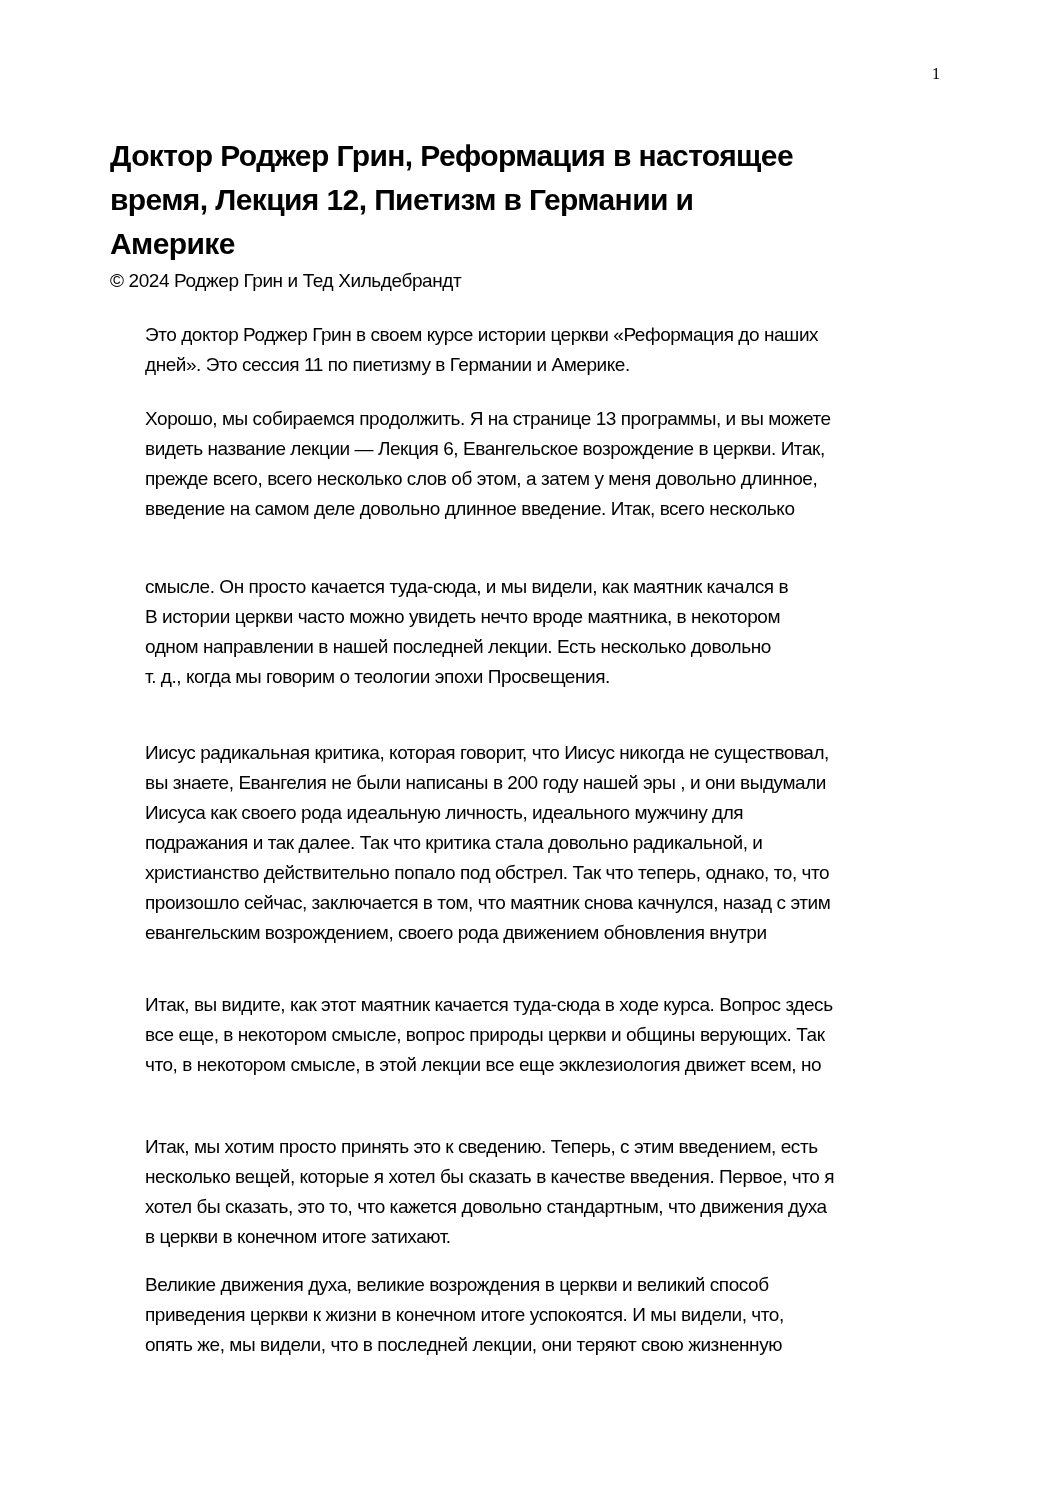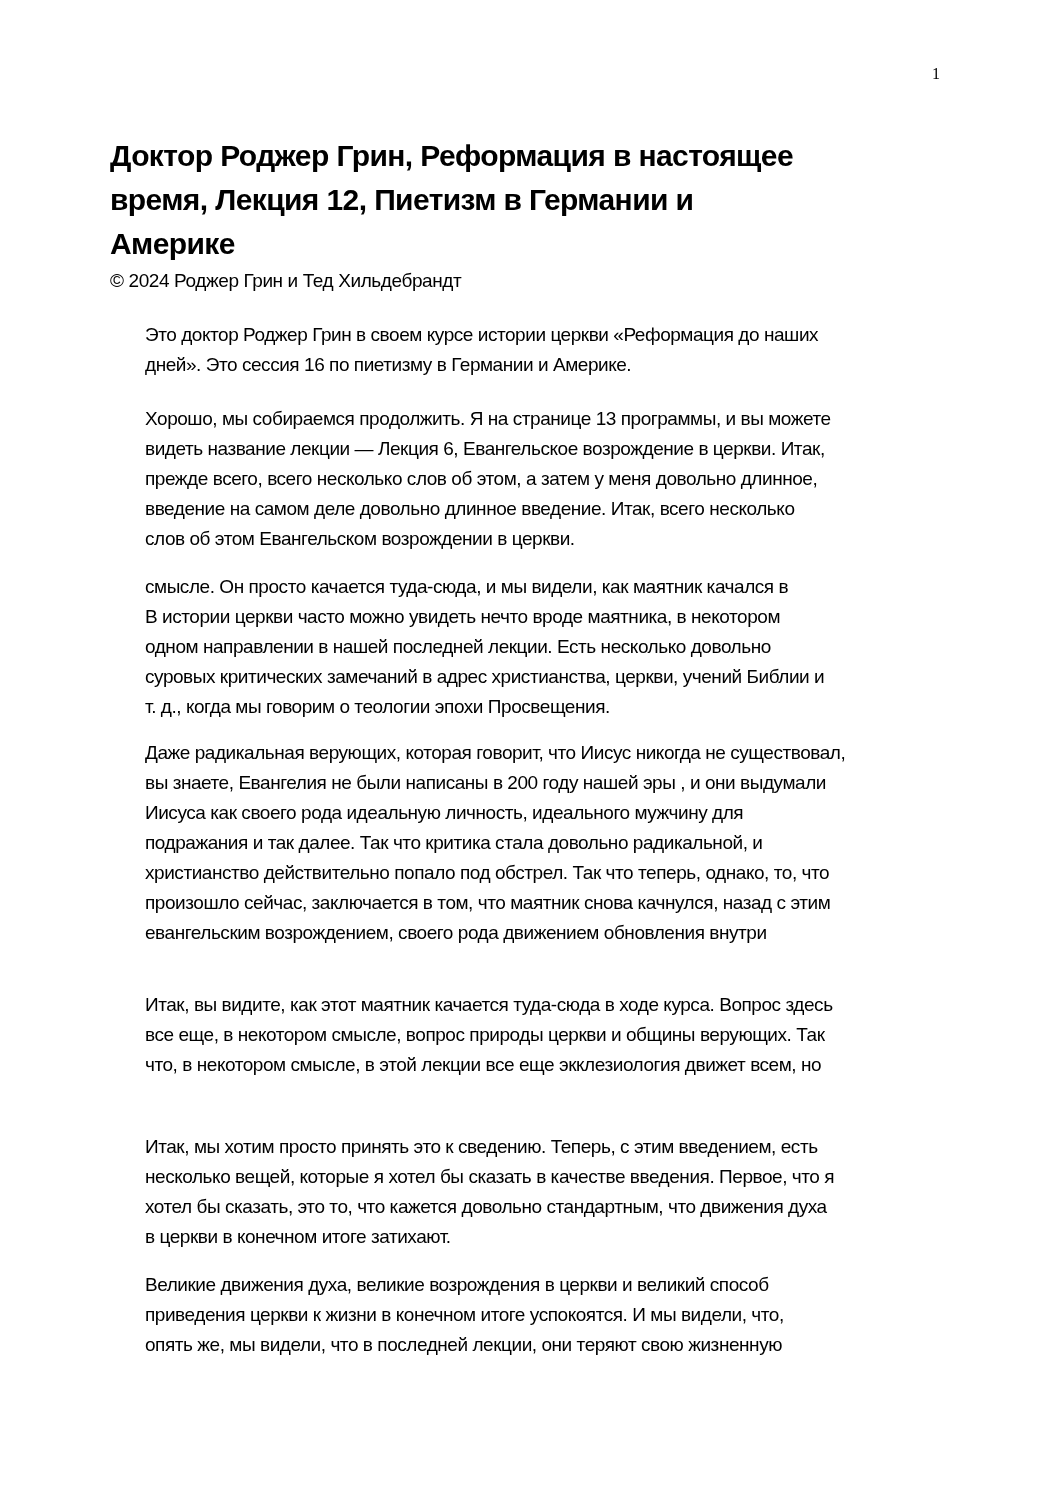--- a/index.html
+++ b/index.html
@@ -77,41 +77,39 @@
   <span class="tline">Доктор Роджер Грин, Реформация в настоящее</span>
   <span class="tline">время, Лекция 12, Пиетизм в Германии и</span>
   <span class="tline">Америке</span>
 </h1>
 
 <div class="copyright">© 2024 Роджер Грин и Тед Хильдебрандт</div>
 
 <div class="body" style="top:0;">
   <p class="para" style="top:320px;">
     <span class="line">Это доктор Роджер Грин в своем курсе истории церкви «Реформация до наших</span>
-    <span class="line">дней». Это сессия 16 по пиетизму в Германии и Америке.</span>
+    <span class="line">дней». Это сессия 11 по пиетизму в Германии и Америке.</span>
   </p>
 
   <p class="para" style="top:404px;">
     <span class="line">Хорошо, мы собираемся продолжить. Я на странице 13 программы, и вы можете</span>
     <span class="line">видеть название лекции — Лекция 6, Евангельское возрождение в церкви. Итак,</span>
     <span class="line">прежде всего, всего несколько слов об этом, а затем у меня довольно длинное,</span>
     <span class="line">введение на самом деле довольно длинное введение. Итак, всего несколько</span>
-    <span class="line">слов об этом Евангельском возрождении в церкви.</span>
   </p>
 
   <p class="para" style="top:572px;">
     <span class="line">смысле. Он просто качается туда-сюда, и мы видели, как маятник качался в</span>
     <span class="line">В истории церкви часто можно увидеть нечто вроде маятника, в некотором</span>
     <span class="line">одном направлении в нашей последней лекции. Есть несколько довольно</span>
-    <span class="line">суровых критических замечаний в адрес христианства, церкви, учений Библии и</span>
     <span class="line">т. д., когда мы говорим о теологии эпохи Просвещения.</span>
   </p>
 
   <p class="para" style="top:738px;">
-    <span class="line">Даже радикальная верующих, которая говорит, что Иисус никогда не существовал,</span>
+    <span class="line">Иисус радикальная критика, которая говорит, что Иисус никогда не существовал,</span>
     <span class="line">вы знаете, Евангелия не были написаны в 200 году нашей эры , и они выдумали</span>
     <span class="line">Иисуса как своего рода идеальную личность, идеального мужчину для</span>
     <span class="line">подражания и так далее. Так что критика стала довольно радикальной, и</span>
     <span class="line">христианство действительно попало под обстрел. Так что теперь, однако, то, что</span>
     <span class="line">произошло сейчас, заключается в том, что маятник снова качнулся, назад с этим</span>
     <span class="line">евангельским возрождением, своего рода движением обновления внутри</span>
   </p>
 
   <p class="para" style="top:990px;">
     <span class="line">Итак, вы видите, как этот маятник качается туда-сюда в ходе курса. Вопрос здесь</span>

